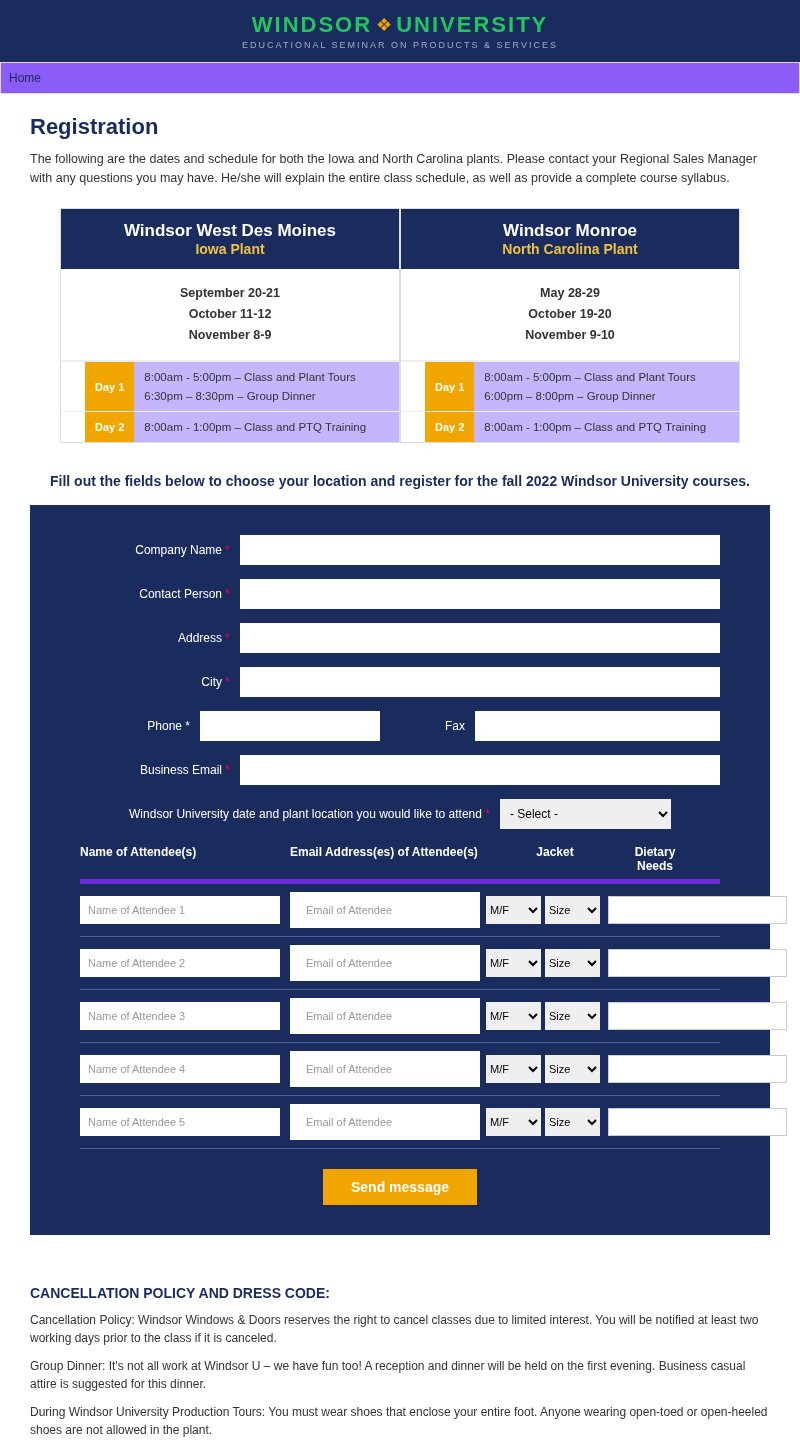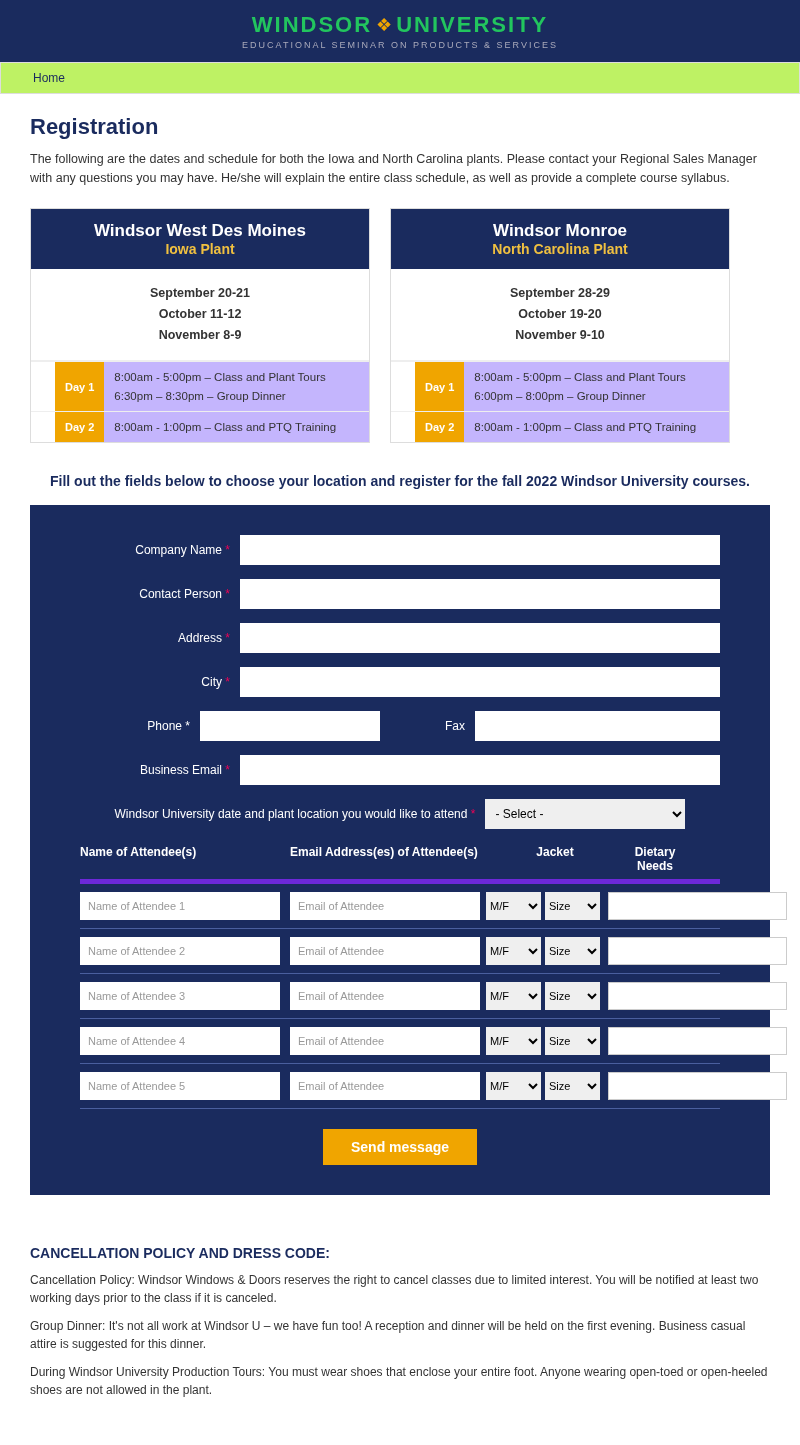--- a/index.html
+++ b/index.html
@@ -24,23 +24,23 @@
     }
     .site-header .logo-sub {
       color: #aab;
       font-size: 9px;
       letter-spacing: 2px;
       margin-top: 2px;
     }
 
     
     .breadcrumb {
-      background: #bef264;
+      background: #8b5cf6;
       border: 1px solid #ddd;
-      padding: 8px 32px;
+      padding: 8px 8px;
       font-size: 12px;
       color: #555;
     }
     .breadcrumb a { color: #1a2b5e; text-decoration: none; }
 
     
     .main-content { padding: 20px 30px; }
 
     .page-title {
       color: #1a2b5e;
@@ -52,23 +52,22 @@
     .intro-text {
       font-size: 12.5px;
       color: #333;
       line-height: 1.5;
       margin-bottom: 20px;
     }
 
     
     .schedule-container {
       display: flex;
-      gap: 20px;
       margin-bottom: 30px;
-      justify-content: flex-start;
+      justify-content: center;
     }
 
     .schedule-card {
       flex: 1;
       border: 1px solid #ddd;
       max-width: 340px;
     }
 
     .schedule-card-header {
       background: #1a2b5e;
@@ -197,21 +196,21 @@
     }
     .select-label {
       color: #fff;
       font-size: 12px;
       text-align: right;
       max-width: 400px;
       padding-right: 10px;
     }
     .select-label .required { color: #e05; }
     .form-select {
-      width: 200px;
+      width: 171px;
       height: 30px;
       font-size: 12px;
       padding: 2px 6px;
       border: none;
     }
 
     
     .attendees-section { margin-top: 10px; }
     .attendees-header {
       display: flex;
@@ -237,22 +236,22 @@
       flex: 0 0 200px;
       height: 28px;
       padding: 3px 8px;
       font-size: 11px;
       border: none;
       background: #fff;
       margin-right: 10px;
     }
     .attendee-email-input {
       flex: 0 0 190px;
-      height: 28px;
-      padding: 3px 8px;
+      height: 36px;
+      padding: 3px 16px;
       font-size: 11px;
       border: none;
       background: #fff;
       margin-right: 6px;
     }
     .attendee-mf {
       flex: 0 0 55px;
       height: 28px;
       font-size: 11px;
       border: none;
@@ -352,21 +351,21 @@
         </div>
       </div>
     </div>
 
     <div class="schedule-card">
       <div class="schedule-card-header">
         <div class="plant-name">Windsor Monroe</div>
         <div class="plant-location">North Carolina Plant</div>
       </div>
       <div class="schedule-dates">
-        <p>September 28-29</p>
+        <p>May 28-29</p>
         <p>October 19-20</p>
         <p>November 9-10</p>
       </div>
       <div class="schedule-days">
         <div class="schedule-day">
           <div class="day-label">Day 1</div>
           <div class="day-detail">
             8:00am - 5:00pm – Class and Plant Tours<br>6:00pm – 8:00pm – Group Dinner
           </div>
         </div>

